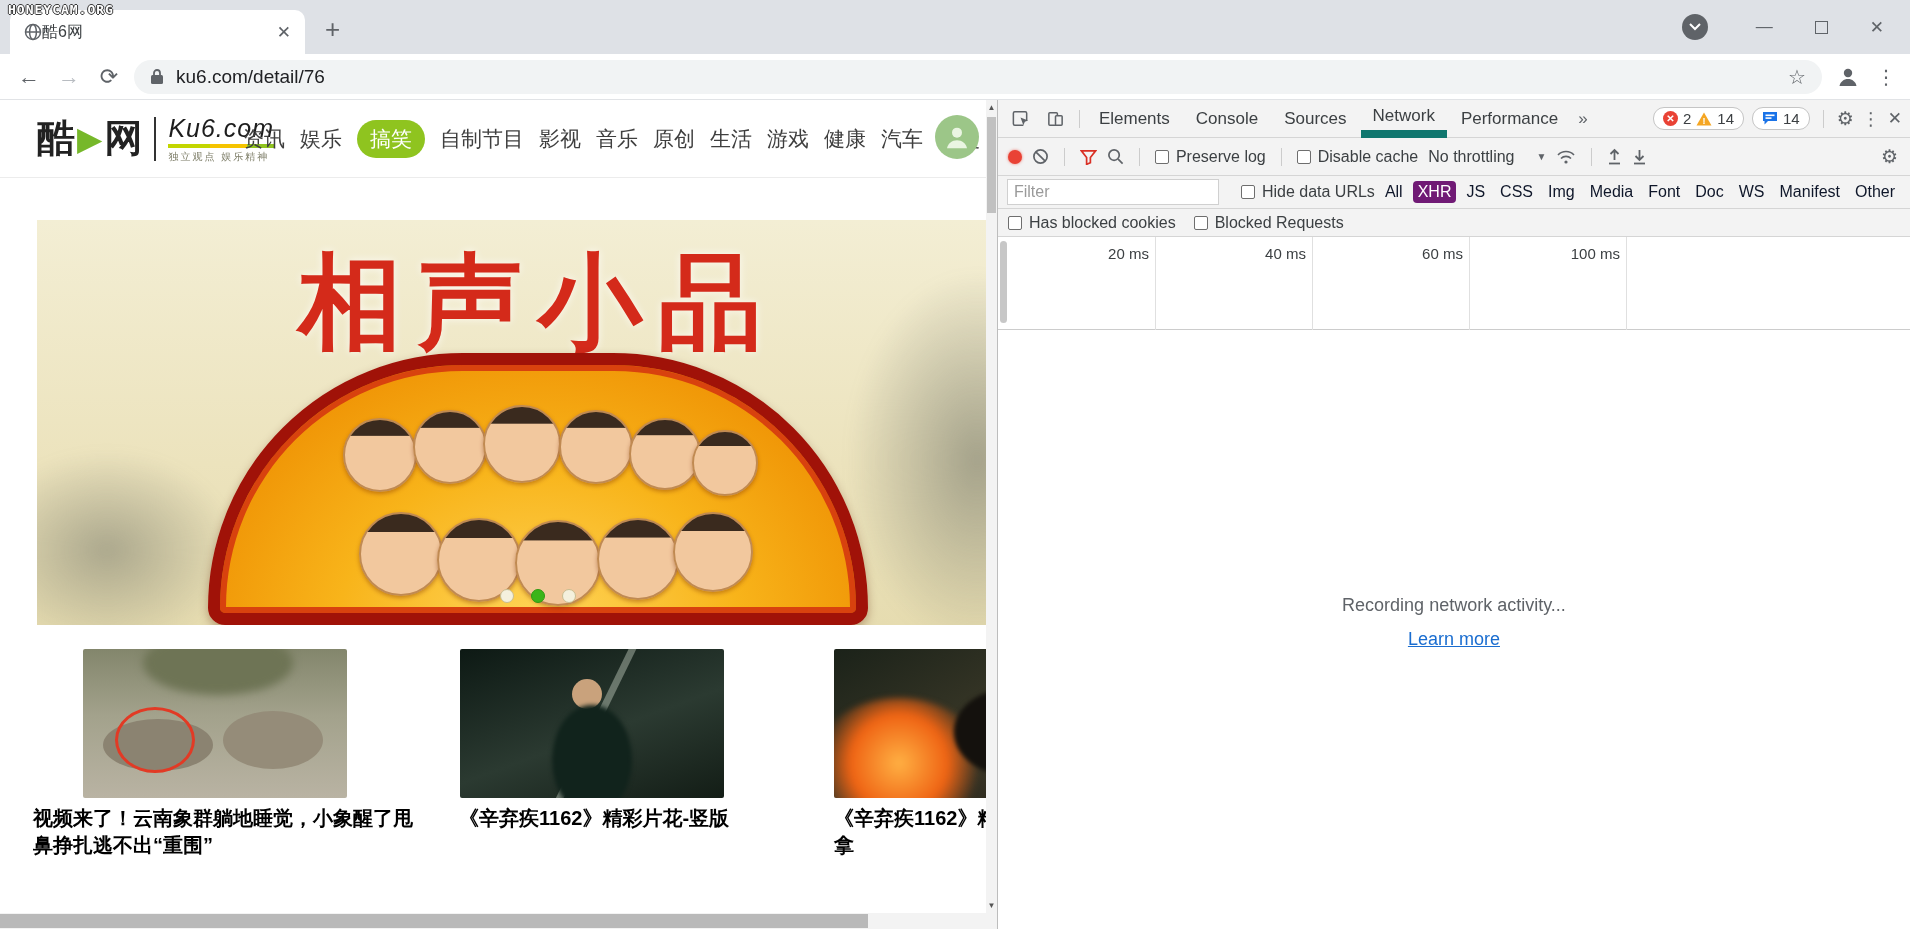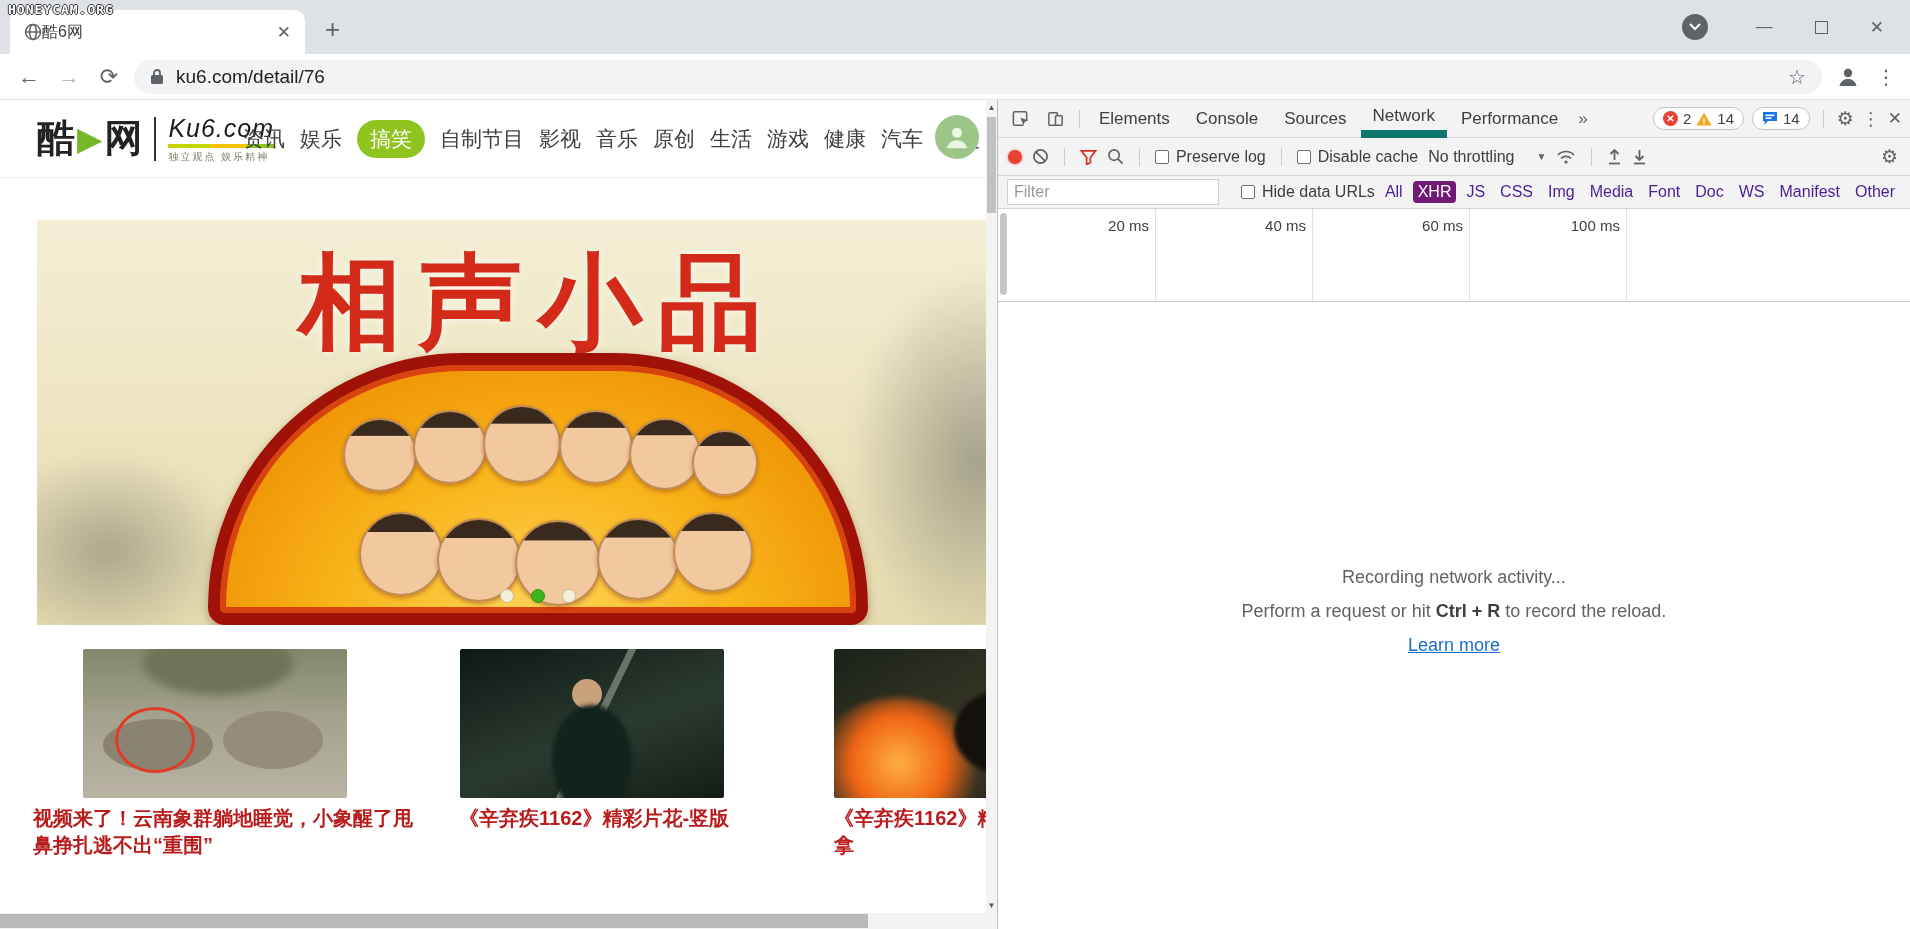--- a/index.html
+++ b/index.html
@@ -64,21 +64,21 @@
     background:radial-gradient(ellipse at 50% 110%, #ffd75d 0%, #f8b41a 45%, #ef9204 80%);
     border:12px solid #a01208; border-radius:330px 330px 22px 22px;
     box-shadow:inset 0 0 0 6px #d8420e, 0 4px 10px rgba(90,30,0,.35); }
   .face { position:absolute; border-radius:50%; border:2px solid #c08a52;
     background:linear-gradient(#3a2a1e 22%, #f2c89e 23%); box-shadow:0 2px 4px rgba(120,40,0,.4); }
   .dots { position:absolute; bottom:22px; left:50%; transform:translateX(-50%); display:flex; gap:17px; }
   .dot { width:14px; height:14px; border-radius:50%; background:#f4f0dd; border:1px solid #c9bd90; }
   .dot.active { background:#3bb519; border-color:#2f9a12; }
 
   .thumb { position:absolute; top:549px; width:264px; height:149px; overflow:hidden; border-radius:2px; }
-  .vid-title { position:absolute; top:705px; font-size:20px; font-weight:bold; color:#b91c1c; line-height:27px; }
+  .vid-title { position:absolute; top:705px; font-size:20px; font-weight:bold; color:#000000; line-height:27px; }
 
   
   .t1 { left:83px; background:linear-gradient(180deg,#83866c 0%,#a3a28c 45%,#b9b3a3 100%); }
   .blob { position:absolute; border-radius:50%; }
   .red-ring { position:absolute; left:32px; top:58px; width:80px; height:66px; border:3px solid #e23a25; border-radius:50%; }
   .t2 { left:460px; background:linear-gradient(160deg,#0d1914 0%,#2b3a31 55%,#131d16 100%); }
   .streak { position:absolute; left:128px; top:-16px; width:7px; height:200px; background:rgba(215,225,210,.4); transform:rotate(26deg); }
   .t3 { left:834px; background:linear-gradient(150deg,#1b2219 0%,#3d3a29 60%,#221d15 100%); }
   .fire { position:absolute; left:-20px; bottom:-30px; width:170px; height:130px; border-radius:50%;
     background:radial-gradient(circle,#ffb043 0%,#ef6414 45%,rgba(160,50,8,0) 75%); filter:blur(3px); }
@@ -105,21 +105,21 @@
   .dt-netbar { height:38px; padding:0 10px; gap:10px; background:#f3f3f3; }
   .rec-dot { width:14px; height:14px; border-radius:50%; background:#e94235; box-shadow:0 0 3px rgba(233,66,53,.7); }
   .chk { width:14px; height:14px; border:1.5px solid #6e6e6e; border-radius:2px; background:#fff; flex:none; }
   .dt-label { font-size:16px; color:#3c4043; white-space:nowrap; }
   .throttle { display:flex; align-items:center; gap:8px; }
   .caret { font-size:10px; color:#5f6368; }
   .dt-filterbar { height:33px; padding:0 10px; gap:5px; background:#f3f3f3; }
   .filter-input { width:210px; height:24px; border:none; background:#fff; outline:1px solid #d0d0d0;
     font-size:16px; padding:0 6px; color:#333; font-family:"Liberation Sans",sans-serif; }
   .filter-input::placeholder { color:#9a9a9a; }
-  .chip { font-size:16px; color:#4c1d95; padding:2px 5px; border-radius:4px; white-space:nowrap; }
+  .chip { font-size:16px; color:#0f172a; padding:2px 5px; border-radius:4px; white-space:nowrap; }
   .chip.active { background:#701a75; color:#fff; }
   .dt-blockbar { height:28px; padding:0 10px; gap:18px; background:#f3f3f3; }
   .chk-group { display:flex; align-items:center; gap:7px; }
   .dt-timeline { height:93px; border-bottom:1px solid #ccc; display:flex; position:relative; background:#fff; }
   .tl-col { height:93px; border-right:1px solid #e0e0e0; font-size:15px; color:#3c4043;
     text-align:right; padding:8px 6px 0 0; flex:none; }
   .panel-thumb { position:absolute; left:2px; top:4px; width:7px; height:82px; background:#c7c7c7; border-radius:4px; }
   .dt-message { text-align:center; margin-top:258px; font-size:18px; color:#5f6368; line-height:34px; }
   .dt-message .key { font-weight:bold; color:#3c4043; }
   .dt-link { color:#1a6dd0; text-decoration:underline; font-size:18px; }
@@ -388,30 +388,37 @@
       <span class="chip">CSS</span>
       <span class="chip">Img</span>
       <span class="chip">Media</span>
       <span class="chip">Font</span>
       <span class="chip">Doc</span>
       <span class="chip">WS</span>
       <span class="chip">Manifest</span>
       <span class="chip">Other</span>
     </div>
 
+    <div class="dt-row dt-blockbar">
+      <span class="chk-group">
+        <span class="chk"></span>
+        <span class="dt-label">Has blocked cookies</span>
+      </span>
+      <span class="chk-group">
+        <span class="chk"></span>
+        <span class="dt-label">Blocked Requests</span>
+      </span>
+    </div>
 
     <div class="dt-timeline">
       <div class="panel-thumb"></div>
       <div class="tl-col" style="width:158px;">20 ms</div>
       <div class="tl-col" style="width:157px;">40 ms</div>
       <div class="tl-col" style="width:157px;">60 ms</div>
       <div class="tl-col" style="width:157px;">100 ms</div>
     </div>
 
     <div class="dt-message">
       <div>Recording network activity...</div>
-      <div>
-        <span>Perform a request or hit </span><span class="key">Ctrl + R</span><span> to record the reload.</span>
-      </div>
       <div><a class="dt-link">Learn more</a></div>
     </div>
   </div>
 </div>
 
 </body></html>

